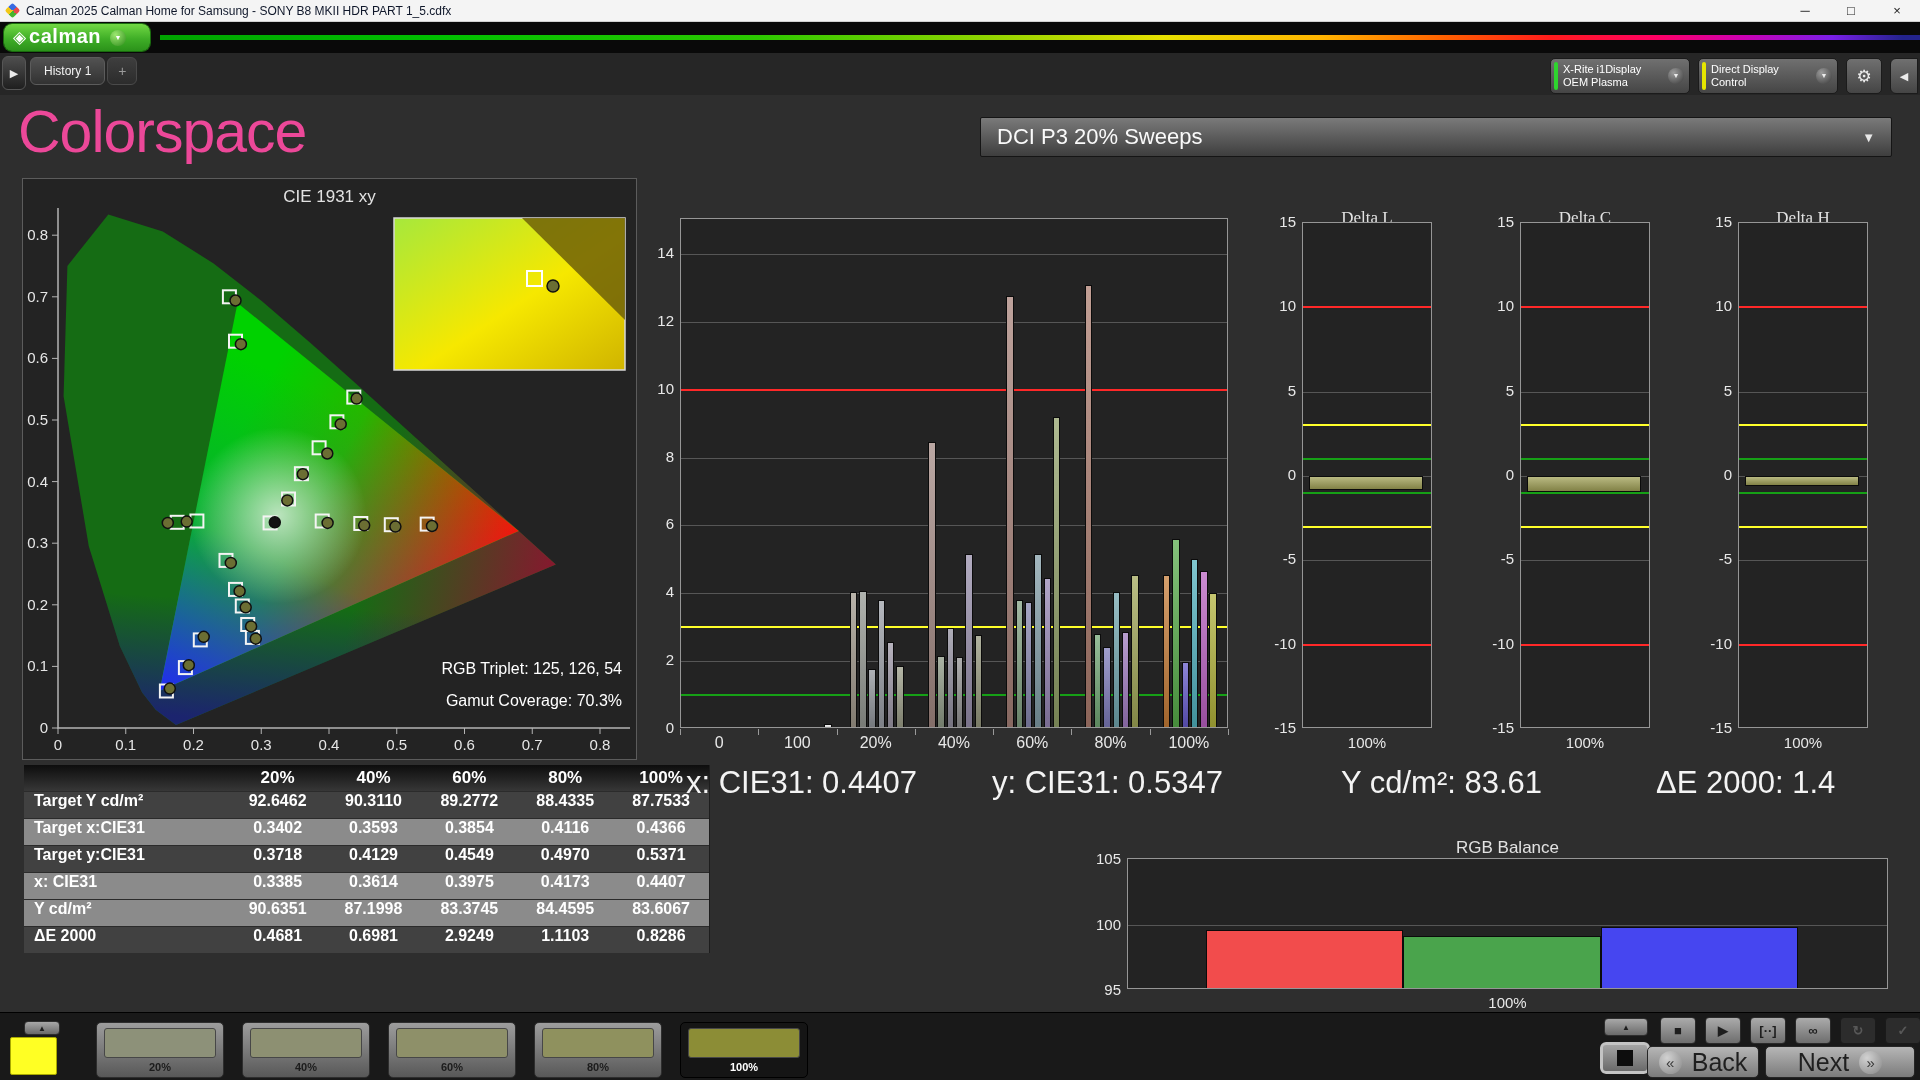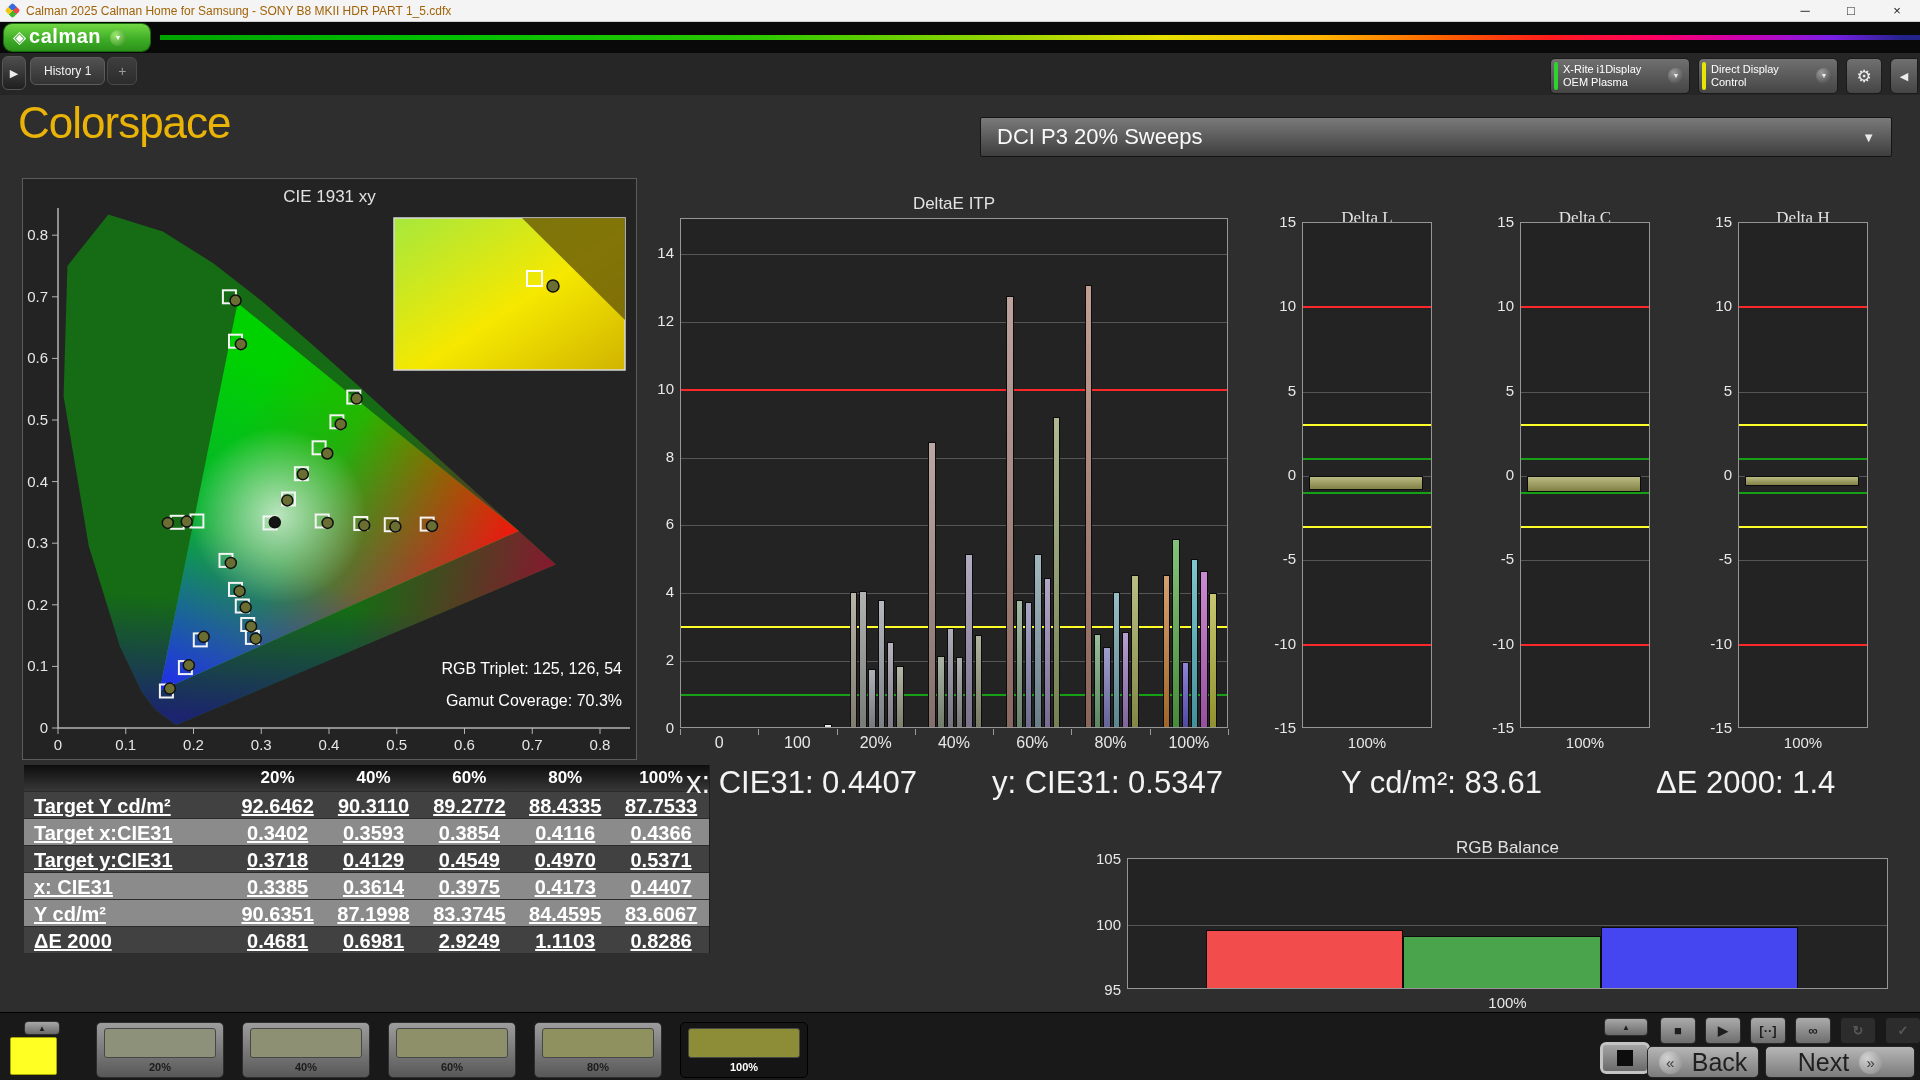--- a/index.html
+++ b/index.html
@@ -3,21 +3,21 @@
 <meta charset="utf-8">
 <style>
   * { margin:0; padding:0; box-sizing:border-box; }
   html,body { width:1920px; height:1080px; overflow:hidden; }
   body { position:relative; background:#2e2e2e; font-family:"Liberation Sans",sans-serif; }
 
   
   .titlebar { position:absolute; left:0; top:0; width:1920px; height:22px; background:#f4f4f4; display:flex; align-items:center; border-bottom:1px solid #d0d0d0; }
   .app-diamond { width:11px; height:11px; margin:0 8px 0 7px; transform:rotate(45deg); border-radius:2px;
     background:conic-gradient(#e84a4a 0 25%, #47b42e 0 50%, #f2c818 0 75%, #3a6ae0 0); }
-  .titlebar-text { font-size:12px; color:#a16207; }
+  .titlebar-text { font-size:12px; color:#0f172a; }
   .win-controls { margin-left:auto; display:flex; height:22px; }
   .win-btn { width:46px; height:22px; display:flex; align-items:center; justify-content:center; font-size:13px; color:#222; }
 
   
   .logo-bar { position:absolute; left:0; top:22px; width:1920px; height:31px; background:#090909; }
   .calman-btn { position:absolute; left:4px; top:2px; width:146px; height:27px; border-radius:8px;
     background:linear-gradient(180deg,#72d844 0%,#3fae27 55%,#2b921a 100%); box-shadow:0 0 0 1px #1a6b0e;
     display:flex; align-items:center; }
   .calman-diamond { color:#fff; font-size:17px; margin:0 3px 0 9px; line-height:1; }
   .calman-text { color:#fff; font-size:20px; font-weight:bold; letter-spacing:.5px; margin-top:-2px; }
@@ -40,21 +40,21 @@
     border-radius:5px; color:#fff; font-size:11px; line-height:1.2; display:flex; align-items:center; padding:2px 26px 2px 12px; }
   .meter-status { position:absolute; left:3px; top:3px; bottom:3px; width:4px; border-radius:2px; }
   .meter-dd { position:absolute; right:5px; top:50%; margin-top:-8px; width:16px; height:16px; border-radius:50%;
     background:radial-gradient(circle at 35% 30%,#9c9c9c,#383838); color:#ececec; font-size:7px; display:flex; align-items:center; justify-content:center; }
   .gear-btn { width:36px; height:36px; background:linear-gradient(180deg,#707070,#454545); border:1px solid #1b1b1b;
     border-radius:5px; color:#ececec; font-size:17px; display:flex; align-items:center; justify-content:center; }
   .collapse-btn { width:28px; height:36px; background:linear-gradient(180deg,#707070,#454545); border:1px solid #1b1b1b;
     border-radius:6px 0 0 6px; color:#ececec; font-size:11px; display:flex; align-items:center; justify-content:center; }
 
   
-  .page-title { position:absolute; left:18px; top:98px; font-size:44px; color:#eab308; letter-spacing:-1px; }
+  .page-title { position:absolute; left:18px; top:98px; font-size:59px; color:#ec4899; letter-spacing:-1px; }
   .preset-dd { position:absolute; left:980px; top:117px; width:912px; height:40px; border:1px solid #151515; border-radius:2px;
     background:linear-gradient(180deg,#7a7a7a,#3e3e3e); color:#fafafa; font-size:22px; display:flex; align-items:center; padding:0 16px; }
   .preset-arrow { margin-left:auto; font-size:13px; color:#e8e8e8; }
 
   
   .cie-panel { position:absolute; left:22px; top:178px; width:615px; height:582px; background:#232323; border:1px solid #5c5c5c; }
   .cie-title { position:absolute; left:22px; top:187px; width:615px; text-align:center; font-size:17px; color:#e2e2e2; }
   #cie-svg { position:absolute; left:22px; top:178px; }
   #cie-svg text { font-family:"Liberation Sans",sans-serif; }
 
@@ -86,21 +86,21 @@
   #rgb-plot { left:50px; top:20px; width:761px; height:131px; }
   #rgb-wrap .ytick { width:44px; left:0; }
   #rgb-wrap .xlab { left:50px; top:156px; width:761px; font-size:15px; }
 
   
   .readout { position:absolute; top:765px; font-size:31px; color:#f4f4f4; white-space:nowrap; z-index:5; }
 
   
   .meas-table { position:absolute; left:24px; top:765px; width:686px; color:#fff; z-index:1; border-right:1px solid #1d1d1d; }
   .mt-header { display:flex; height:26px; align-items:center; background:linear-gradient(180deg,#0d0d0d,#373737); font-weight:bold; font-size:17px; }
-  .mt-row { display:flex; height:27px; align-items:flex-end; font-size:20px; border-top:1px solid #2b2b2b;text-decoration:underline; }
+  .mt-row { display:flex; height:27px; align-items:flex-start; font-size:16px; border-top:1px solid #2b2b2b; }
   .mt-row.dark { background:#414141; }
   .mt-row.light { background:#8b8b8b; }
   .mt-label { width:206px; padding-left:10px; font-weight:bold; }
   .mt-cell { width:96px; text-align:center; font-weight:bold; }
 
   
   .bottom-bar { position:absolute; left:0; top:1012px; width:1920px; height:68px; background:#191919; border-top:1px solid #000; }
   .eject-btn { position:absolute; border-radius:4px; background:linear-gradient(180deg,#a8a8a8,#6a6a6a); border:1px solid #2e2e2e;
     color:#1e1e1e; font-size:8px; display:flex; align-items:center; justify-content:center; }
   .yellow-swatch { position:absolute; left:10px; top:1037px; width:47px; height:38px; background:#ffff24; border:1px solid #a8a800; border-radius:2px; }
@@ -301,21 +301,20 @@
     <polygon points="500,40 603,40 603,142" fill="#6e6008" fill-opacity="0.85"></polygon>
     <rect x="505" y="93" width="15" height="15" fill="none" stroke="#ffffff" stroke-width="2"></rect>
     <circle cx="531" cy="108" r="6" fill="#6b6e33" stroke="#101010" stroke-width="1.5"></circle>
     </g>
   <text x="600" y="496" text-anchor="end" font-size="16" fill="#ffffff">RGB Triplet: 125, 126, 54</text>
   <text x="600" y="528" text-anchor="end" font-size="16" fill="#ffffff">Gamut Coverage: 70.3%</text>
   </svg>
 <div class="cie-title">CIE 1931 xy</div>
 
 <div id="deltae-wrap">
-  <div class="chart-title">DeltaE ITP</div>
   <div class="plot" id="deltae-plot">
       <div class="gridline" style="top: 442.136px;"></div>
       <div class="gridline" style="top: 374.271px;"></div>
       <div class="gridline" style="top: 306.407px;"></div>
       <div class="gridline" style="top: 238.543px;"></div>
       <div class="gridline" style="top: 170.679px;"></div>
       <div class="gridline" style="top: 102.814px;"></div>
       <div class="gridline" style="top: 34.9501px;"></div>
       <div class="refline" style="top: 169.679px; background: rgb(255, 40, 40);"></div>
       <div class="refline" style="top: 407.204px; background: rgb(255, 255, 42);"></div>

